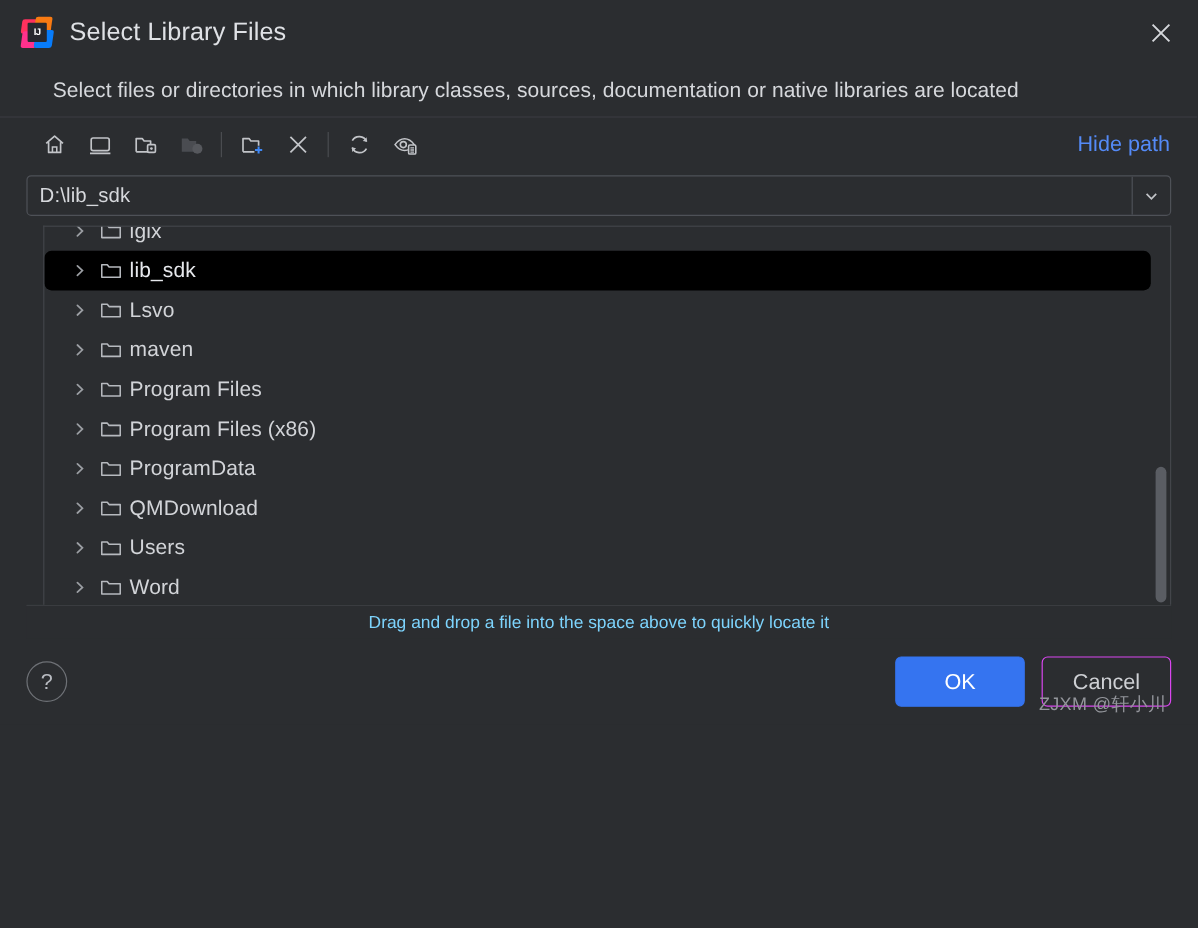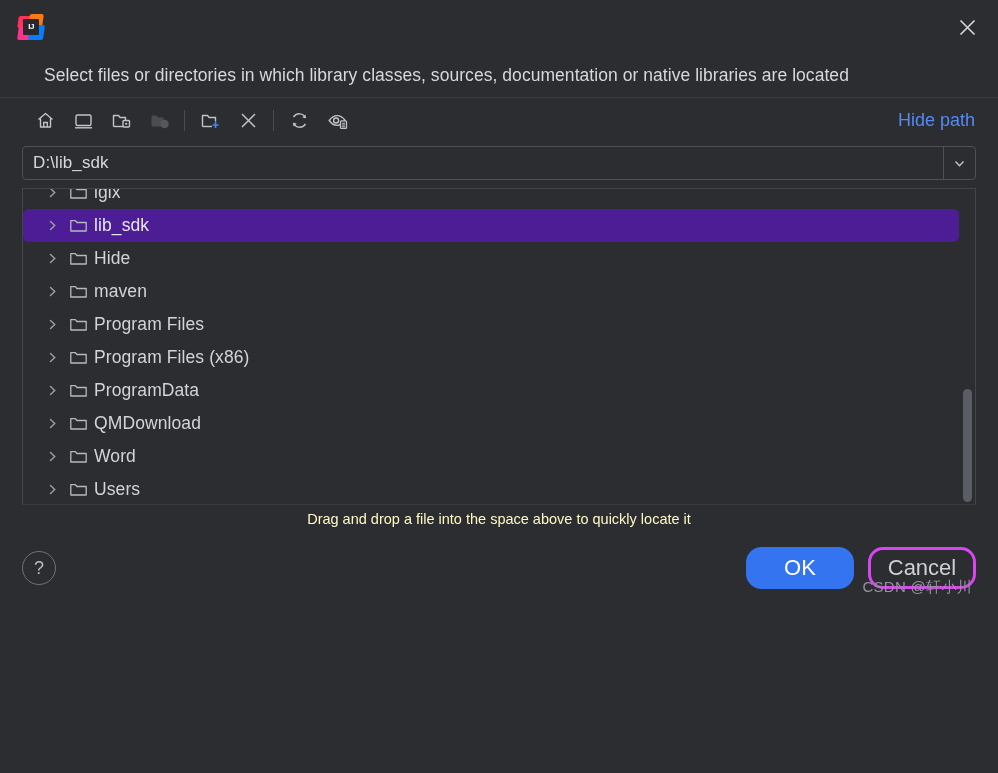--- a/index.html
+++ b/index.html
@@ -113,21 +113,21 @@
   }
   .path-drop {
     width: 32px;
     border-left: 1px solid #4e5157;
     display: flex; align-items: center; justify-content: center;
     cursor: pointer;
   }
 
   
   .tree-outer {
-    margin: 4px 22px 0 22px;
+    margin: 4px 22px 0 36px;
     flex: 1 1 auto;
     border: 1px solid #43454a;
     border-bottom: none;
     background: #2b2d30;
     position: relative;
     overflow: hidden;
   }
   .tree-scroll {
     position: absolute; inset: 0;
     overflow: hidden;
@@ -150,40 +150,40 @@
     width: 26px; flex: 0 0 26px;
     display: flex; align-items: center; justify-content: center;
     margin-right: 3px;
   }
   .row .label {
     font-size: 17.5px; color: #d2d4d8;
     letter-spacing: 0.1px;
     white-space: nowrap;
   }
   .row.selected {
-    background: #4c1d95;
+    background: #000000;
     border-radius: 6px;
     margin-right: 16px;
   }
   .row.selected .label { color: #e6e8ec; }
 
   .vscroll {
     position: absolute;
     right: 3px; top: 200px; bottom: 2px;
     width: 9px;
     background: #5a5d63;
     border-radius: 5px;
     cursor: pointer;
   }
 
   
   .hint {
     flex: 0 0 28px;
     display: flex; align-items: center; justify-content: center;
-    font-size: 14.5px; color: #fef9c3;
+    font-size: 14.5px; color: #7dd3fc;
     background: #2b2d30;
     border-top: 1px solid #3a3c40;
     margin: 0 22px;
   }
 
   
   .footer {
     flex: 0 0 72px;
     display: flex; align-items: center;
     padding: 0 22px;
@@ -196,31 +196,31 @@
     display: flex; align-items: center; justify-content: center;
     font-size: 18px; color: #b9bcc2;
     cursor: pointer;
   }
   .btn-area {
     margin-left: auto;
     display: flex; align-items: center; gap: 14px;
   }
   .btn {
     min-width: 108px; height: 42px;
-    border-radius: 15px;
-    display: flex; align-items: center; justify-content: center;
-    font-size: 22px; cursor: pointer;
+    border-radius: 5px;
+    display: flex; align-items: center; justify-content: center;
+    font-size: 18px; cursor: pointer;
   }
   .btn-ok {
     background: #3574f0; color: #ffffff;
     border: 1px solid #3574f0;
   }
   .btn-cancel {
     background: transparent; color: #ced0d4;
-    border: 3px solid #d946ef;
+    border: 1px solid #d946ef;
   }
   .watermark {
     position: absolute;
     right: 26px; bottom: 7px;
     font-size: 15px; color: #93959b;
     letter-spacing: 0.3px;
     pointer-events: none;
   }
 </style>
 </head>
@@ -229,20 +229,21 @@
 <div class="dialog">
 
   <div class="titlebar">
     <div class="app-logo">
       <div class="lg-a"></div>
         <div class="lg-b"></div>
       <div class="lg-c"></div>
         <div class="lg-d"></div>
       <div class="lg-in">IJ</div>
     </div>
+    <div class="dlg-title">Select Library Files</div>
     <div class="close-btn">
       <svg width="19" height="19" viewBox="0 0 19 19">
         <path d="M2.5 2.5 L16.5 16.5 M16.5 2.5 L2.5 16.5" stroke="#d6d8dc" stroke-width="1.6" fill="none"></path>
       </svg>
     </div>
   </div>
 
   <div class="subtitle">Select files or directories in which library classes, sources, documentation or native libraries are located</div>
 
   <div class="toolbar-wrap">
@@ -360,21 +361,21 @@
             <span class="chev">
               <svg width="13" height="13" viewBox="0 0 13 13">
                 <path d="M4.5 2.5 L8.7 6.5 L4.5 10.5" stroke="#9b9ea3" stroke-width="1.45" fill="none" stroke-linecap="round"></path>
               </svg>
             </span>
             <span class="ficon">
               <svg width="19" height="19" viewBox="0 0 19 19">
                 <path d="M1.8 15 V4.6 h4.6 l1.5 1.9 h9.3 V15 z" stroke="#b6b9be" stroke-width="1.3" fill="none" stroke-linejoin="round"></path>
               </svg>
             </span>
-            <span class="label">Hide</span>
+            <span class="label">Lsvo</span>
           </div>
           <div class="row">
             <span class="chev">
               <svg width="13" height="13" viewBox="0 0 13 13">
                 <path d="M4.5 2.5 L8.7 6.5 L4.5 10.5" stroke="#9b9ea3" stroke-width="1.45" fill="none" stroke-linecap="round"></path>
               </svg>
             </span>
             <span class="ficon">
               <svg width="19" height="19" viewBox="0 0 19 19">
                 <path d="M1.8 15 V4.6 h4.6 l1.5 1.9 h9.3 V15 z" stroke="#b6b9be" stroke-width="1.3" fill="none" stroke-linejoin="round"></path>
@@ -438,34 +439,34 @@
             <span class="chev">
               <svg width="13" height="13" viewBox="0 0 13 13">
                 <path d="M4.5 2.5 L8.7 6.5 L4.5 10.5" stroke="#9b9ea3" stroke-width="1.45" fill="none" stroke-linecap="round"></path>
               </svg>
             </span>
             <span class="ficon">
               <svg width="19" height="19" viewBox="0 0 19 19">
                 <path d="M1.8 15 V4.6 h4.6 l1.5 1.9 h9.3 V15 z" stroke="#b6b9be" stroke-width="1.3" fill="none" stroke-linejoin="round"></path>
               </svg>
             </span>
+            <span class="label">Users</span>
+          </div>
+          <div class="row">
+            <span class="chev">
+              <svg width="13" height="13" viewBox="0 0 13 13">
+                <path d="M4.5 2.5 L8.7 6.5 L4.5 10.5" stroke="#9b9ea3" stroke-width="1.45" fill="none" stroke-linecap="round"></path>
+              </svg>
+            </span>
+            <span class="ficon">
+              <svg width="19" height="19" viewBox="0 0 19 19">
+                <path d="M1.8 15 V4.6 h4.6 l1.5 1.9 h9.3 V15 z" stroke="#b6b9be" stroke-width="1.3" fill="none" stroke-linejoin="round"></path>
+              </svg>
+            </span>
             <span class="label">Word</span>
-          </div>
-          <div class="row">
-            <span class="chev">
-              <svg width="13" height="13" viewBox="0 0 13 13">
-                <path d="M4.5 2.5 L8.7 6.5 L4.5 10.5" stroke="#9b9ea3" stroke-width="1.45" fill="none" stroke-linecap="round"></path>
-              </svg>
-            </span>
-            <span class="ficon">
-              <svg width="19" height="19" viewBox="0 0 19 19">
-                <path d="M1.8 15 V4.6 h4.6 l1.5 1.9 h9.3 V15 z" stroke="#b6b9be" stroke-width="1.3" fill="none" stroke-linejoin="round"></path>
-              </svg>
-            </span>
-            <span class="label">Users</span>
           </div>
           <div class="row">
             <span class="chev">
               <svg width="13" height="13" viewBox="0 0 13 13">
                 <path d="M4.5 2.5 L8.7 6.5 L4.5 10.5" stroke="#9b9ea3" stroke-width="1.45" fill="none" stroke-linecap="round"></path>
               </svg>
             </span>
             <span class="ficon">
               <svg width="19" height="19" viewBox="0 0 19 19">
                 <path d="M1.8 15 V4.6 h4.6 l1.5 1.9 h9.3 V15 z" stroke="#b6b9be" stroke-width="1.3" fill="none" stroke-linejoin="round"></path>
@@ -505,16 +506,16 @@
   </div>
 
   <div class="hint">Drag and drop a file into the space above to quickly locate it</div>
 
   <div class="footer">
     <div class="help-btn">?</div>
     <div class="btn-area">
       <div class="btn btn-ok">OK</div>
       <div class="btn btn-cancel">Cancel</div>
     </div>
-    <div class="watermark">CSDN @轩小川</div>
+    <div class="watermark">ZJXM @轩小川</div>
   </div>
 
 </div>
 
 </body></html>

